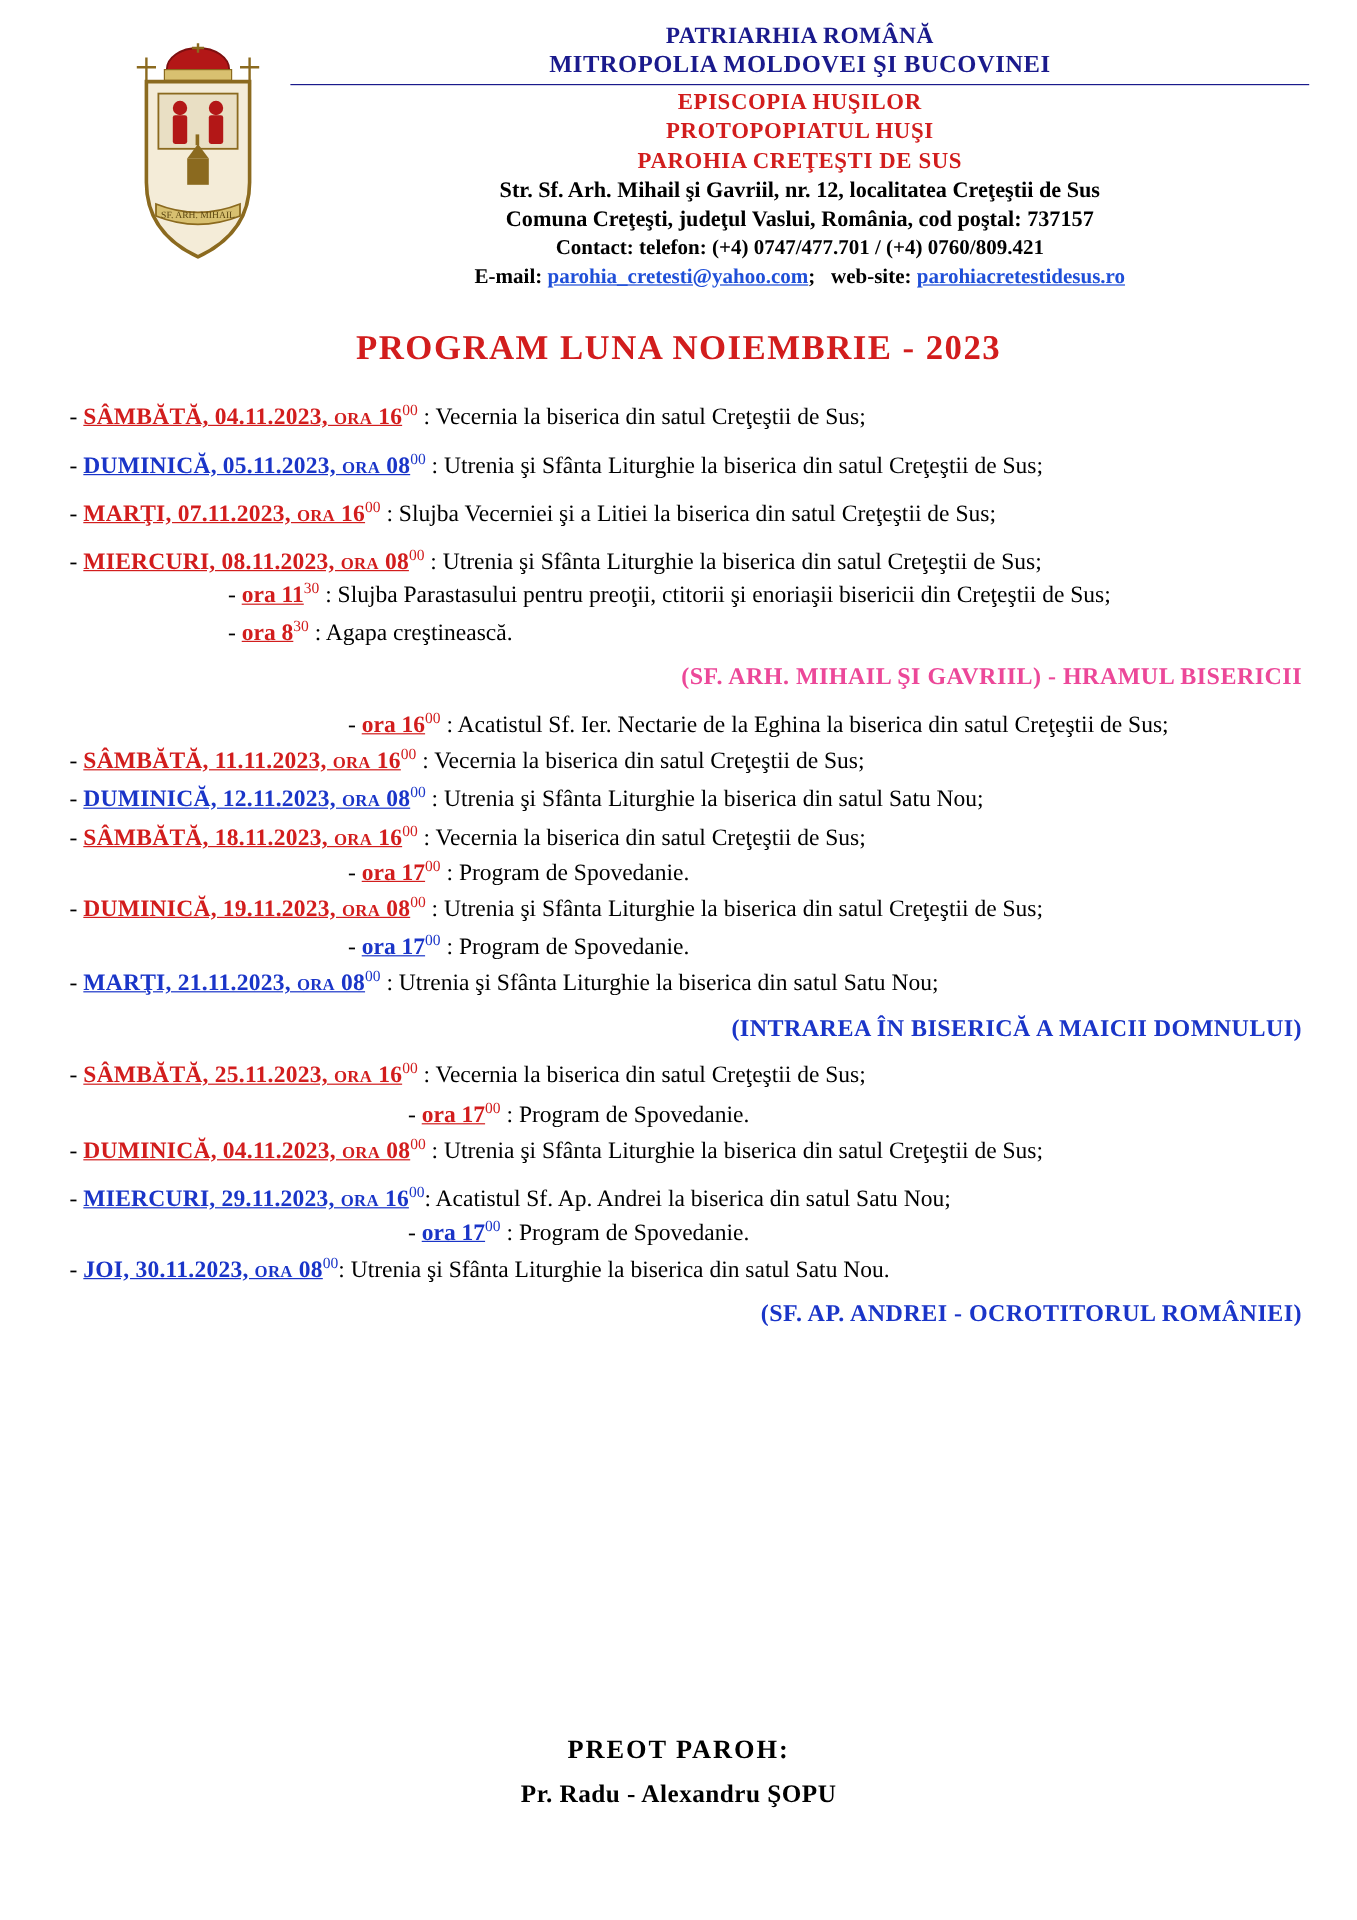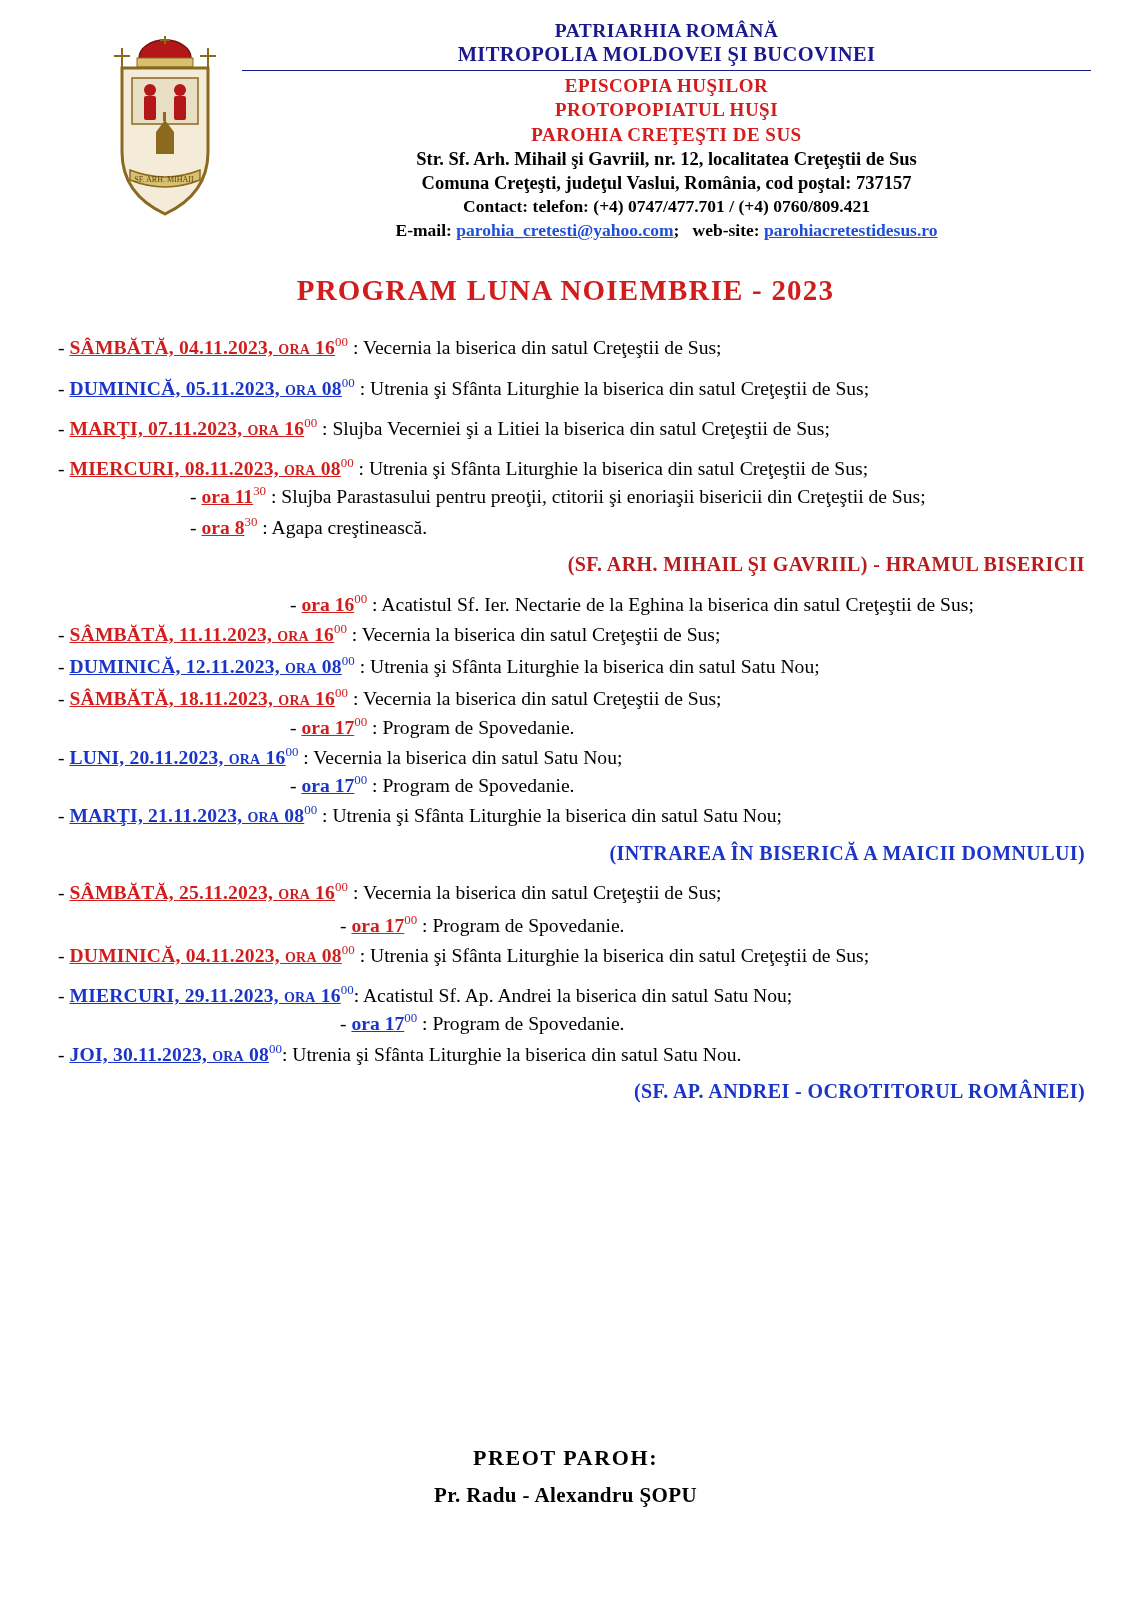--- a/index.html
+++ b/index.html
@@ -146,21 +146,21 @@
   .desc { color: #000; }
   .note {
     text-align: right;
     font-weight: bold;
     font-variant: small-caps;
     font-size: 20px;
     letter-spacing: 0.4px;
     margin: 10px 0 14px 0;
     padding-right: 6px;
   }
-  .note.green { color: #b91c1c; }
+  .note.green { color: #ec4899; }
   .note.blue { color: #1a35c8; }
 
   
   .footer {
     position: absolute;
     left: 0;
     right: 0;
     bottom: 92px;
     text-align: center;
   }
@@ -284,24 +284,24 @@
     </div>
 
     <div class="entry tighter">
       <span class="dash">- </span><span class="date red">SÂMBĂTĂ, 18.11.2023, ora 16</span><sup class="red">00</sup><span class="desc"> : </span><span class="desc">Vecernia la biserica din satul Creţeştii de Sus;</span>
     </div>
 
     <div class="sub center-ish">
       <span class="dash">- </span><span class="hour red">ora 17</span><sup class="red">00</sup><span class="desc"> : </span><span class="desc">Program de Spovedanie.</span>
     </div>
 
-
-    <div class="entry tighter">
-      <span class="dash">- </span><span class="date blue">LUNI, 20.11.2023, ora 16</span><sup class="blue">00</sup><span class="desc"> : </span><span class="desc">Vecernia la biserica din satul Satu Nou;</span>
-    </div>
+    <div class="entry tight">
+      <span class="dash">- </span><span class="date red">DUMINICĂ, 19.11.2023, ora 08</span><sup class="red">00</sup><span class="desc"> : </span><span class="desc">Utrenia şi Sfânta Liturghie la biserica din satul Creţeştii de Sus;</span>
+    </div>
+
 
     <div class="sub center-ish">
       <span class="dash">- </span><span class="hour blue">ora 17</span><sup class="blue">00</sup><span class="desc"> : </span><span class="desc">Program de Spovedanie.</span>
     </div>
 
     <div class="entry tight">
       <span class="dash">- </span><span class="date blue">MARŢI, 21.11.2023, ora 08</span><sup class="blue">00</sup><span class="desc"> : </span><span class="desc">Utrenia şi Sfânta Liturghie la biserica din satul Satu Nou;</span>
     </div>
 
     <div class="note blue">(INTRAREA  ÎN  BISERICĂ  A  MAICII  DOMNULUI)</div>

